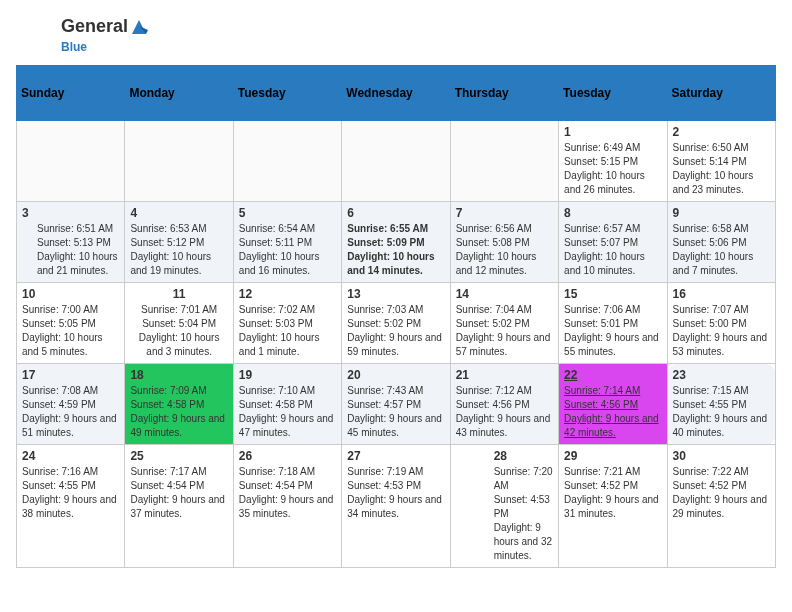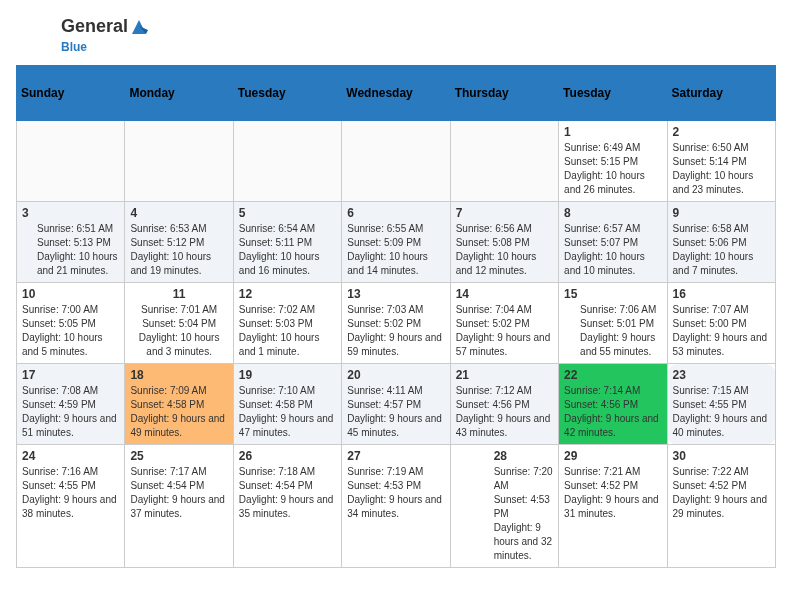--- a/index.html
+++ b/index.html
@@ -148,21 +148,21 @@
 Daylight: 10 hours and 19 minutes.</div>
         </td>
         <td style="background-color: rgb(240, 244, 248);">
           <div class="day-number">5</div>
           <div class="day-info" style="white-space: pre-line;">Sunrise: 6:54 AM
 Sunset: 5:11 PM
 Daylight: 10 hours and 16 minutes.</div>
         </td>
         <td style="background-color: rgb(240, 244, 248);">
           <div class="day-number">6</div>
-          <div class="day-info" style="white-space: pre-line;">Sunrise: 6:55 AM
+          <div class="day-info" style="white-space: pre-line; font-weight: bold;">Sunrise: 6:55 AM
 Sunset: 5:09 PM
 Daylight: 10 hours and 14 minutes.</div>
         </td>
         <td style="background-color: rgb(240, 244, 248);">
           <div class="day-number">7</div>
           <div class="day-info" style="white-space: pre-line;">Sunrise: 6:56 AM
 Sunset: 5:08 PM
 Daylight: 10 hours and 12 minutes.</div>
         </td>
         <td style="background-color: rgb(240, 244, 248);">
@@ -204,63 +204,63 @@
 Daylight: 9 hours and 59 minutes.</div>
         </td>
         <td style="background-color: rgb(255, 255, 255); margin-left: 8px;">
           <div class="day-number">14</div>
           <div class="day-info" style="white-space: pre-line;">Sunrise: 7:04 AM
 Sunset: 5:02 PM
 Daylight: 9 hours and 57 minutes.</div>
         </td>
         <td style="background-color: rgb(255, 255, 255);">
           <div class="day-number">15</div>
-          <div class="day-info" style="white-space: pre-line; margin-left: 16px;">Sunrise: 7:06 AM
+          <div class="day-info" style="white-space: pre-line;">Sunrise: 7:06 AM
 Sunset: 5:01 PM
 Daylight: 9 hours and 55 minutes.</div>
         </td>
         <td style="background-color: rgb(255, 255, 255);">
           <div class="day-number">16</div>
           <div class="day-info" style="white-space: pre-line;">Sunrise: 7:07 AM
 Sunset: 5:00 PM
 Daylight: 9 hours and 53 minutes.</div>
         </td>
       </tr>
       <tr>
         <td style="background-color: rgb(240, 244, 248);">
           <div class="day-number">17</div>
           <div class="day-info" style="white-space: pre-line;">Sunrise: 7:08 AM
 Sunset: 4:59 PM
 Daylight: 9 hours and 51 minutes.</div>
         </td>
-        <td style="background-color: #fdba74;">
+        <td style="background-color: #22c55e;">
           <div class="day-number">18</div>
           <div class="day-info" style="white-space: pre-line;">Sunrise: 7:09 AM
 Sunset: 4:58 PM
 Daylight: 9 hours and 49 minutes.</div>
         </td>
         <td style="background-color: rgb(240, 244, 248);">
           <div class="day-number">19</div>
           <div class="day-info" style="white-space: pre-line;">Sunrise: 7:10 AM
 Sunset: 4:58 PM
 Daylight: 9 hours and 47 minutes.</div>
         </td>
         <td style="background-color: rgb(240, 244, 248);">
           <div class="day-number">20</div>
-          <div class="day-info" style="white-space: pre-line;">Sunrise: 4:11 AM
+          <div class="day-info" style="white-space: pre-line;">Sunrise: 7:43 AM
 Sunset: 4:57 PM
 Daylight: 9 hours and 45 minutes.</div>
         </td>
         <td style="background-color: rgb(240, 244, 248);">
           <div class="day-number">21</div>
           <div class="day-info" style="white-space: pre-line;">Sunrise: 7:12 AM
 Sunset: 4:56 PM
 Daylight: 9 hours and 43 minutes.</div>
         </td>
-        <td style="background-color: #22c55e;">
+        <td style="background-color: #d946ef; text-decoration: underline;">
           <div class="day-number">22</div>
           <div class="day-info" style="white-space: pre-line;">Sunrise: 7:14 AM
 Sunset: 4:56 PM
 Daylight: 9 hours and 42 minutes.</div>
         </td>
         <td style="background-color: rgb(240, 244, 248); border-radius: 11px;">
           <div class="day-number">23</div>
           <div class="day-info" style="white-space: pre-line;">Sunrise: 7:15 AM
 Sunset: 4:55 PM
 Daylight: 9 hours and 40 minutes.</div>

